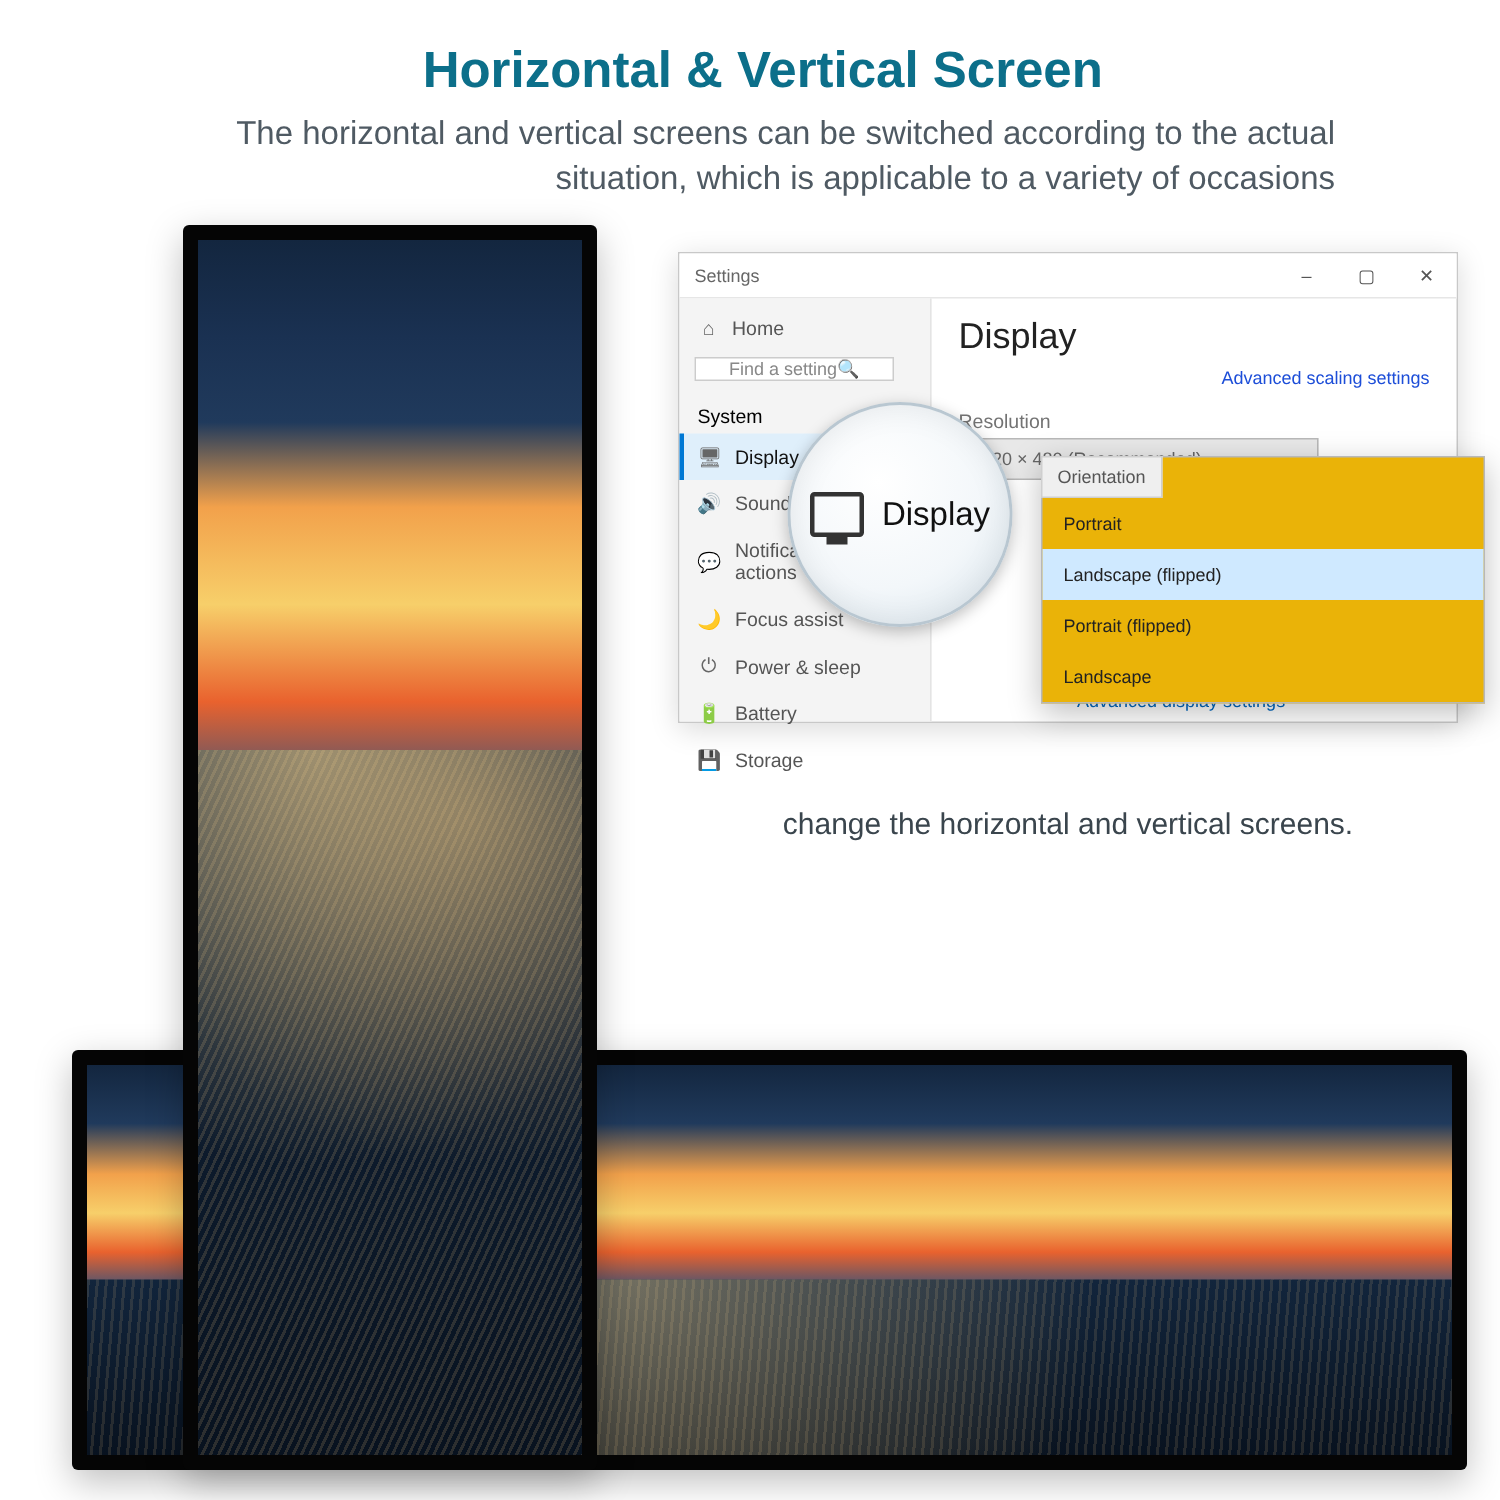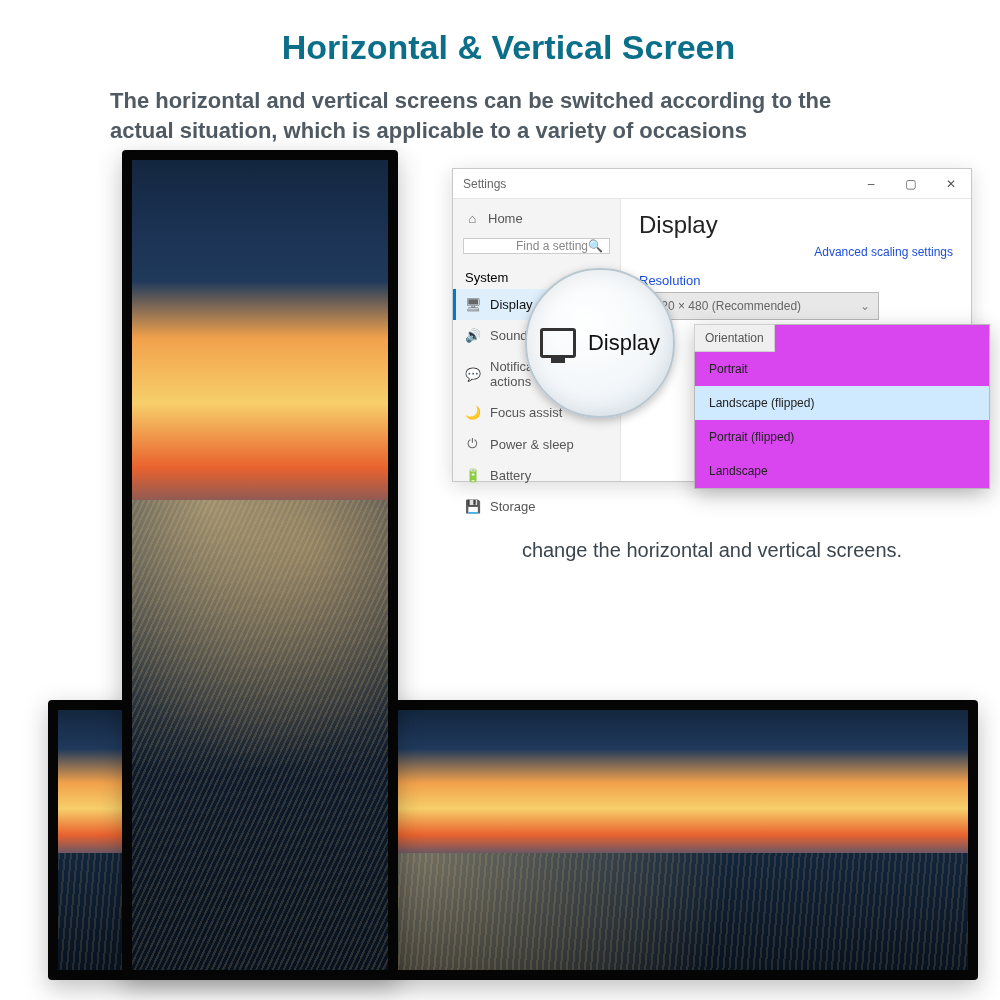--- a/index.html
+++ b/index.html
@@ -16,28 +16,27 @@
     top: 28px;
     left: 17px;
     right: 0;
     text-align: center;
     font-size: 34px;
     font-weight: 700;
     color: #0c6f8a;
   }
   .hero-sub {
     position: absolute;
-    top: 86px;
+    top: 74px;
     left: 110px;
     right: 110px;
-    text-align: left;
+    text-align: right;
     font-size: 22px;
     line-height: 1.35;
     color: #4f5a63;
-    font-weight: bold;
   }
   
   .device-vertical {
     position: absolute;
     left: 122px;
     top: 150px;
     width: 276px;
     height: 830px;
     background: #050505;
     border-radius: 4px;
@@ -132,25 +131,25 @@
     background: #f4f4f4;
     border-right: 1px solid #e4e4e4;
     display: flex; flex-direction: column;
     padding-top: 6px;
   }
   .sidebar .home {
     display: flex; align-items: center; gap: 8px;
     padding: 6px 12px; color: #555;
   }
   .sidebar .search {
-    margin: 6px 10px 6px 10px;
+    margin: 6px 24px 6px 10px;
     height: 26px;
     background: #fff;
     border: 1px solid #ccc;
-    display: flex; align-items: center; justify-content: flex-end;
+    display: flex; align-items: center; justify-content: center;
     padding: 0 6px;
     color: #888; font-size: 12px;
   }
   .sidebar .section-label {
     padding: 10px 12px 4px 12px;
     color: #000000; font-weight: 400;
   }
   .side-item {
     display: flex; align-items: center; gap: 10px;
     padding: 8px 12px;
@@ -165,21 +164,21 @@
   .side-icon { width: 15px; text-align: center; color: #666; }
   .content {
     flex: 1;
     padding: 12px 18px;
     position: relative;
   }
   .content h2 {
     font-size: 24px; font-weight: 400; color: #222; margin-bottom: 6px;
   }
   .link { color: #1d4ed8; font-size: 12px; text-align: right; }
-  .field-label { margin-top: 14px; color: #1d4ed8; font-size: 13px; }
+  .field-label { margin-top: 14px; color: #737373; font-size: 13px; }
   .select-box {
     margin-top: 4px;
     height: 28px; width: 240px;
     background: #e8e8e8;
     border: 1px solid #b8b8b8;
     display: flex; align-items: center; justify-content: space-between;
     padding: 0 8px; color: #666; font-size: 12px;
   }
   .chev { margin-left: 8px; color: #888; }
   
@@ -206,25 +205,24 @@
     position: absolute; bottom: -8px; left: 8px; right: 8px;
     height: 5px; background: #333;
   }
   .magnifier .mag-label { font-size: 22px; color: #111; }
   
   .orientation-popup {
     position: absolute;
     left: 694px;
     top: 304px;
     width: 296px;
-    background: #d946ef;
+    background: #eab308;
     border: 1px solid #b8b8b8;
     box-shadow: 0 6px 20px rgba(0,0,0,.25);
     z-index: 6;
-    margin-top: 20px;
   }
   .orientation-popup .popup-head {
     background: #efefef;
     color: #555;
     font-size: 12px;
     padding: 6px 10px 6px 10px;
     display: inline-block;
     border: 1px solid #cfcfcf;
     margin: -1px 0 0 -1px;
   }

